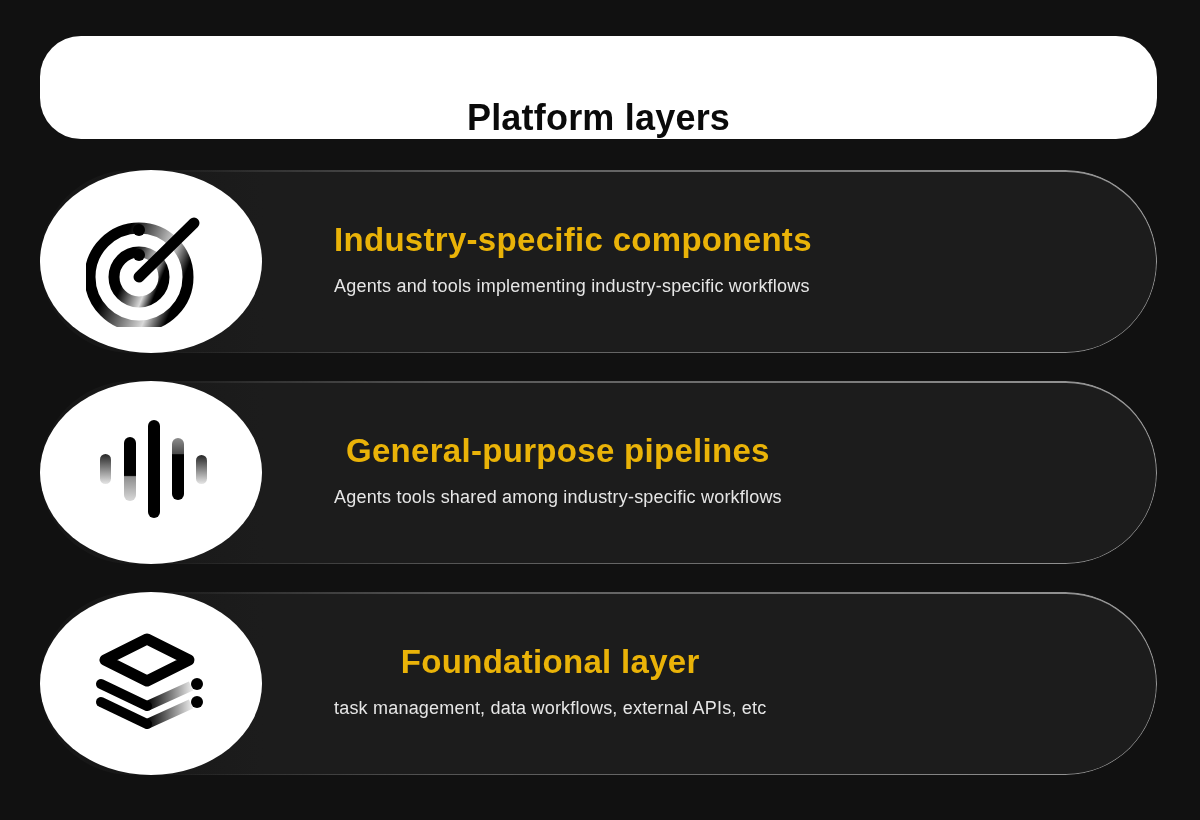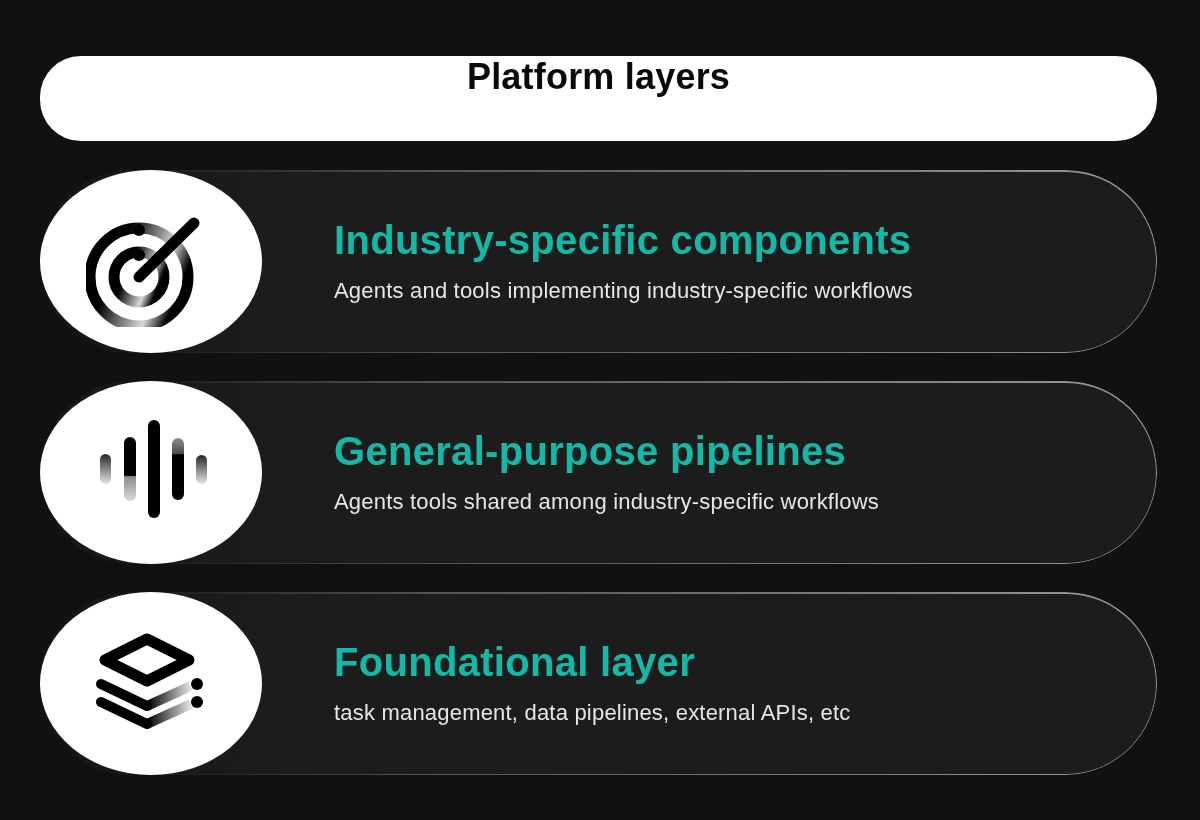--- a/index.html
+++ b/index.html
@@ -3,24 +3,24 @@
 <meta charset="utf-8">
 <style>
   html, body { margin: 0; padding: 0; }
   body {
     width: 1200px; height: 820px;
     background: #111111;
     font-family: "Liberation Sans", sans-serif;
     position: relative; overflow: hidden;
   }
   .title-pill {
-    position: absolute; left: 40px; top: 56px;
-    width: 1117px; height: 85px;
+    position: absolute; left: 40px; top: 36px;
+    width: 1117px; height: 103px;
     background: #ffffff; border-radius: 41px;
-    display: flex; align-items: flex-start; justify-content: center;
+    display: flex; align-items: flex-end; justify-content: center;
   }
   .title-pill span {
     font-size: 36px; font-weight: 700; color: #0a0a0a; letter-spacing: 0.2px;
   }
   .row {
     position: absolute; left: 40px; width: 1117px; height: 183px;
   }
   .card {
     position: absolute; left: 0; top: 0; width: 1117px; height: 183px;
     border-radius: 92px;
@@ -38,25 +38,26 @@
   .icon-circle {
     position: absolute; left: 0; top: 0; width: 222px; height: 183px;
     background: #ffffff; border-radius: 50%;
     display: flex; align-items: center; justify-content: center;
   }
   .text-block {
     position: absolute; left: 294px; top: 0; height: 183px;
     display: flex; flex-direction: column; justify-content: center;
   }
   .row-title {
-    font-size: 40px; font-weight: 700; color: #14b8a6; margin: 0 0 12px 0;
+    font-size: 33px; font-weight: 700; color: #eab308; margin: 0 0 12px 0;
     letter-spacing: 0.3px;
+    text-align: center;
   }
   .row-desc {
-    font-size: 22px; color: #e6e6e6; line-height: 31px; margin: 0;
+    font-size: 18px; color: #e6e6e6; line-height: 31px; margin: 0;
     letter-spacing: 0.2px;
   }
 </style>
 </head>
 <body>
 
 <div class="title-pill">
   <span>Platform layers</span>
 </div>
 
@@ -133,15 +134,15 @@
       <path d="M10 55 L56 77" fill="none" stroke="#000" stroke-width="10" stroke-linecap="round"></path>
       <path d="M56 77 L100 57" fill="none" stroke="url(#fadeRight)" stroke-width="10"></path>
       <circle cx="106" cy="55" r="6" fill="#000"></circle>
       <path d="M10 73 L56 95" fill="none" stroke="#000" stroke-width="10" stroke-linecap="round"></path>
       <path d="M56 95 L100 75" fill="none" stroke="url(#fadeRight)" stroke-width="10"></path>
       <circle cx="106" cy="73" r="6" fill="#000"></circle>
     </svg>
   </div>
   <div class="text-block">
     <p class="row-title">Foundational layer</p>
-    <p class="row-desc">task management, data pipelines, external APIs, etc</p>
+    <p class="row-desc">task management, data workflows, external APIs, etc</p>
   </div>
 </div>
 
 </body></html>

